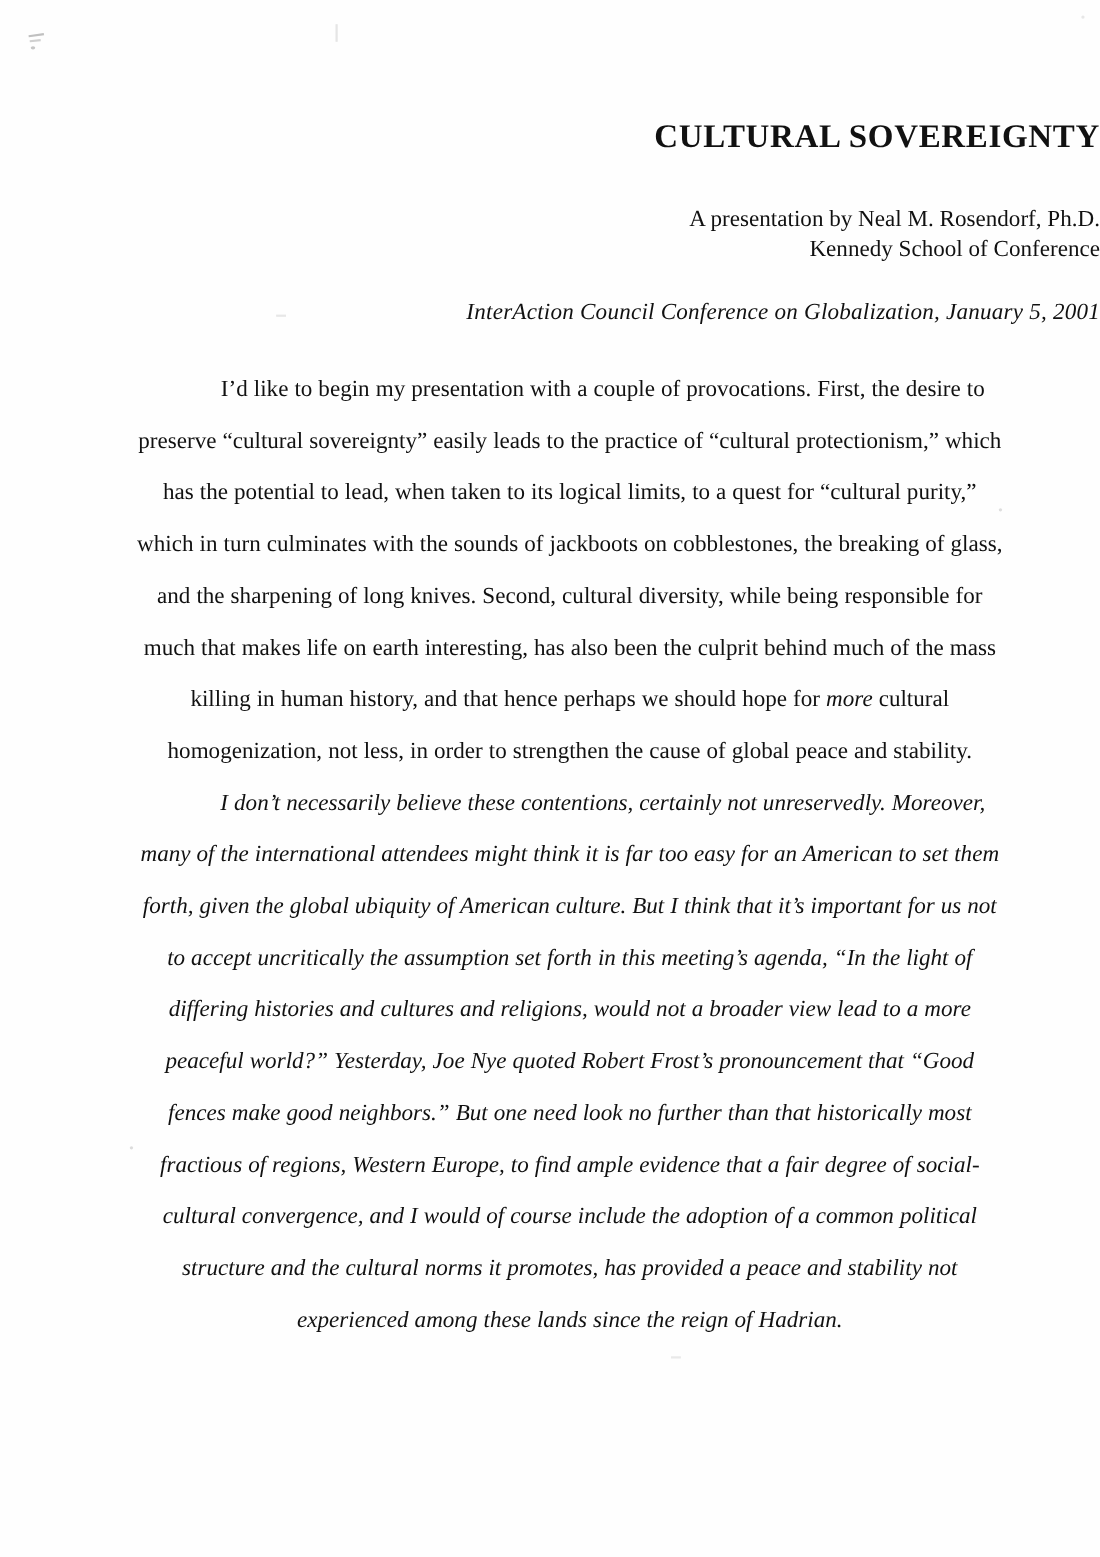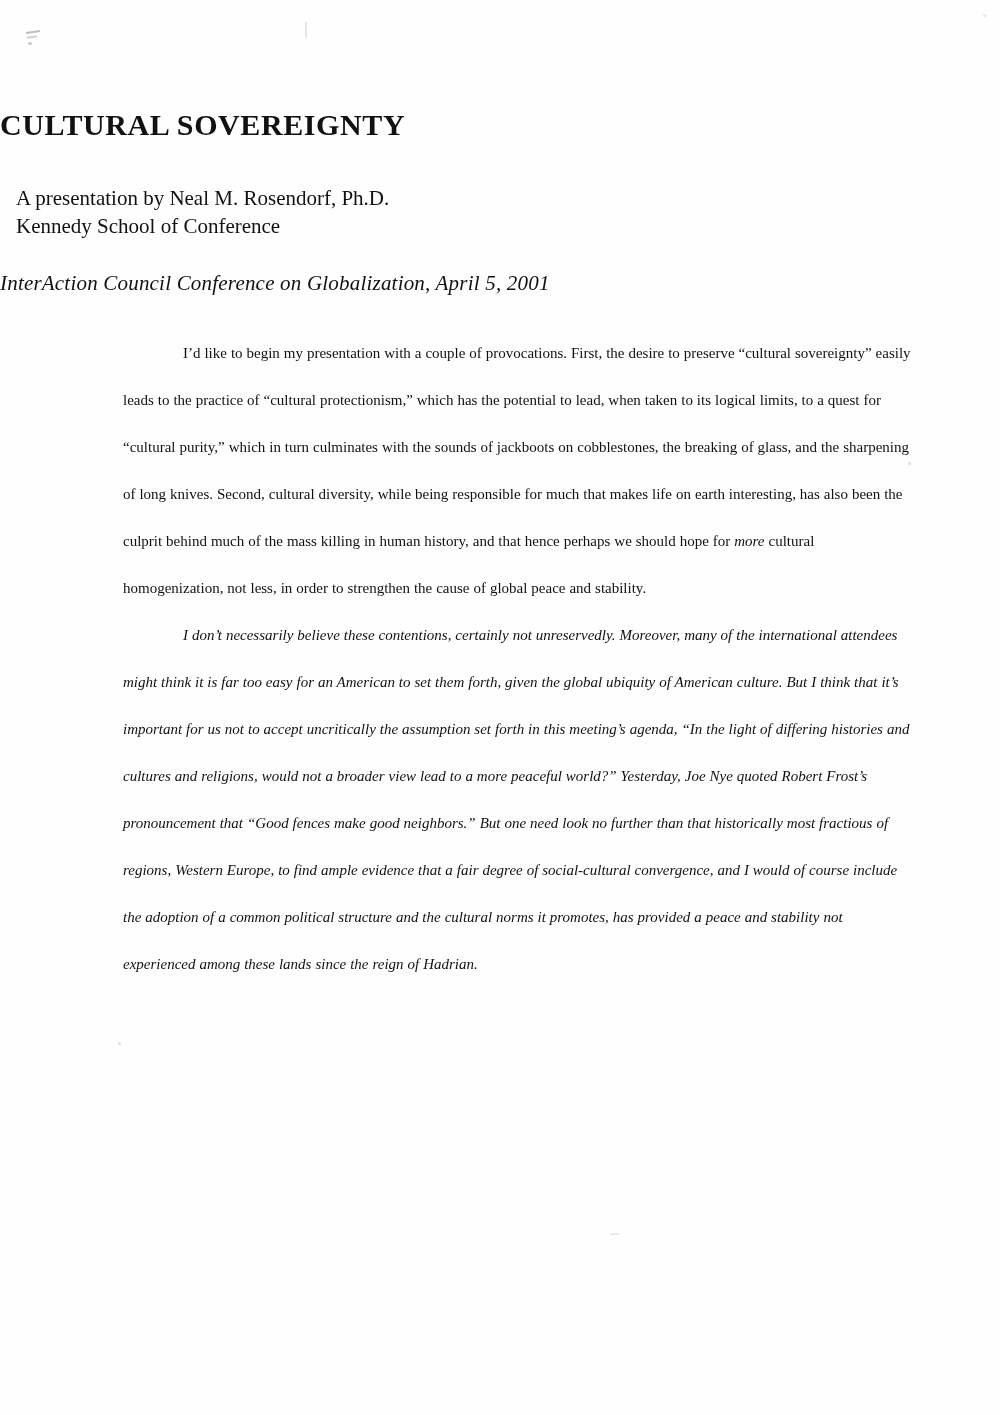--- a/index.html
+++ b/index.html
@@ -40,21 +40,21 @@
   .artifact.a7 { left: 118px; top: 1042px; width: 3px; height: 3px;  border-radius:50%; opacity:.3; }
   .artifact.a8 { left: 610px; top: 1233px; width: 9px; height: 1.5px; opacity:.18; }
   .artifact.a9 { left: 983px; top: 14px;  width: 3px;  height: 3px;  border-radius:50%; opacity:.2; }
 
   
   .doc-header {
     position: absolute;
     left: 0;
     right: 0;
     top: 108px;
-    text-align: left;
+    text-align: right;
   }
   .doc-title {
     font-size: 30px;
     font-weight: bold;
     letter-spacing: 0.6px;
     line-height: 1.1;
     margin: 0;
   }
   .byline {
     margin-top: 44px;
@@ -72,23 +72,23 @@
 
   
   .body-copy {
     position: absolute;
     left: 123px;
     top: 330px;
     width: 790px;
   }
   .para {
     margin: 0;
-    font-size: 15px;
+    font-size: 21px;
     line-height: 47px;
-    text-align: left;
+    text-align: center;
     text-indent: 60px;
     word-spacing: 0.2px;
   }
   .para + .para { margin-top: 0; font-style: italic; }
   .para em { font-style: italic; }
 </style>
 </head>
 <body>
 
 <div class="page">
@@ -104,21 +104,21 @@
   <div class="artifact a9"></div>
 
   <header class="doc-header">
     <h1 class="doc-title">CULTURAL SOVEREIGNTY</h1>
 
     <div class="byline">
       <span class="byline-line">A presentation by Neal M. Rosendorf, Ph.D.</span>
       <span class="byline-line">Kennedy School of Conference</span>
     </div>
 
-    <div class="conference">InterAction Council Conference on Globalization, April 5, 2001</div>
+    <div class="conference">InterAction Council Conference on Globalization, January 5, 2001</div>
   </header>
 
   <section class="body-copy">
     <p class="para"><span>I’d like to begin my presentation with a couple of provocations. First, the desire to preserve “cultural sovereignty” easily leads to the practice of “cultural protectionism,” which has the potential to lead, when taken to its logical limits, to a quest for “cultural purity,” which in turn culminates with the sounds of jackboots on cobblestones, the breaking of glass, and the sharpening of long knives. Second, cultural diversity, while being responsible for much that makes life on earth interesting, has also been the culprit behind much of the mass killing in human history, and that hence perhaps we should hope for </span><em>more</em><span> cultural homogenization, not less, in order to strengthen the cause of global peace and stability.</span></p>
     <p class="para"><span>I don’t necessarily believe these contentions, certainly not unreservedly. Moreover, many of the international attendees might think it is far too easy for an American to set them forth, given the global ubiquity of American culture. But I think that it’s important for us not to accept uncritically the assumption set forth in this meeting’s agenda, “In the light of differing histories and cultures and religions, would not a broader view lead to a more peaceful world?” Yesterday, Joe Nye quoted Robert Frost’s pronouncement that “Good fences make good neighbors.” But one need look no further than that historically most fractious of regions, Western Europe, to find ample evidence that a fair degree of social-cultural convergence, and I would of course include the adoption of a common political structure and the cultural norms it promotes, has provided a peace and stability not experienced among these lands since the reign of Hadrian.</span></p>
   </section>
 
 </div>
 
 </body></html>

